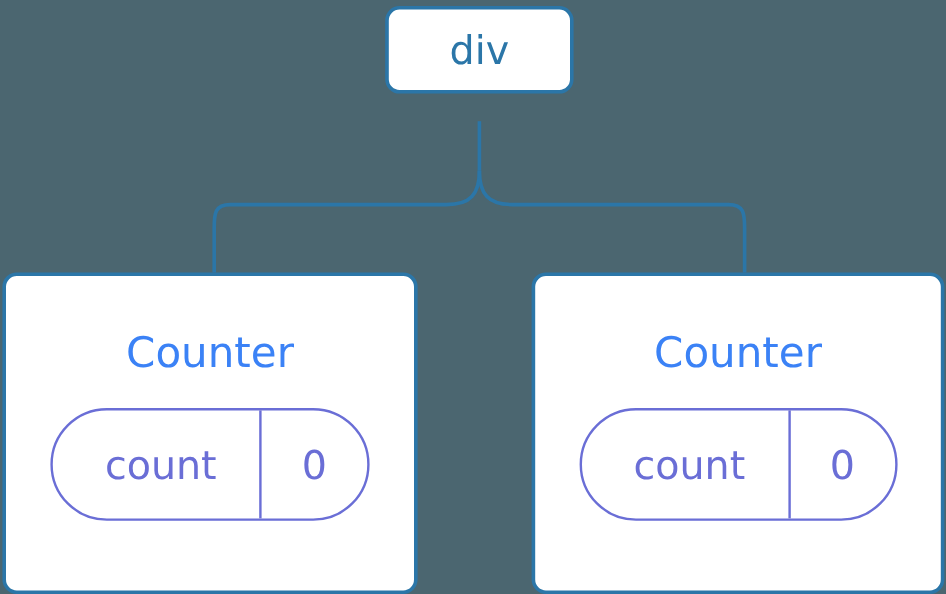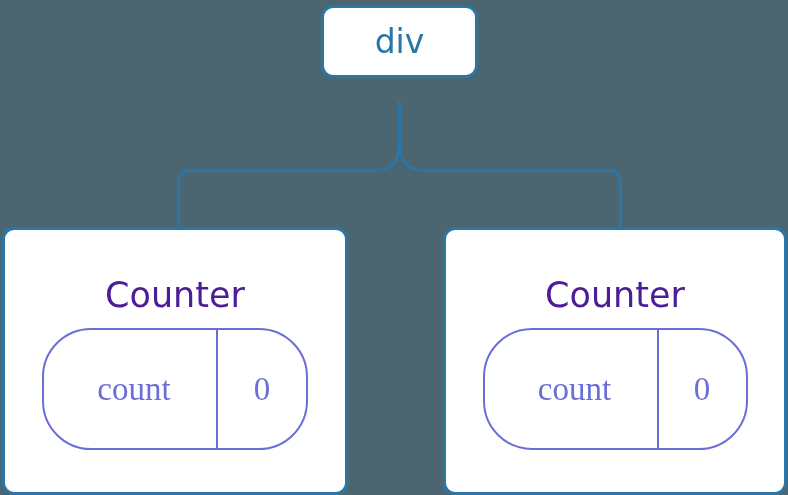--- a/index.html
+++ b/index.html
@@ -64,35 +64,34 @@
     left: 2px;
     width: 346px;
   }
   #node-counter-right {
     left: 443px;
     width: 344px;
   }
   .node-component .node-title {
     margin-top: 48px;
     font-size: 35px;
-    color: #4c1d95;
+    color: #3b82f6;
     line-height: 1;
   }
 
   
   .state-pill {
-    margin-top: 15px;
-    height: 122px;
+    margin-top: 27px;
+    height: 94px;
     display: flex;
     align-items: stretch;
     border: 2px solid #6a6ed6;
     border-radius: 49px;
     box-sizing: border-box;
     background: transparent;
-    font-family: Liberation Serif, serif;
   }
   #node-counter-left .state-pill { width: 266px; }
   #node-counter-right .state-pill { width: 265px; }
 
   .pill-key,
   .pill-value {
     display: flex;
     align-items: center;
     justify-content: center;
     color: #6a6ed6;

